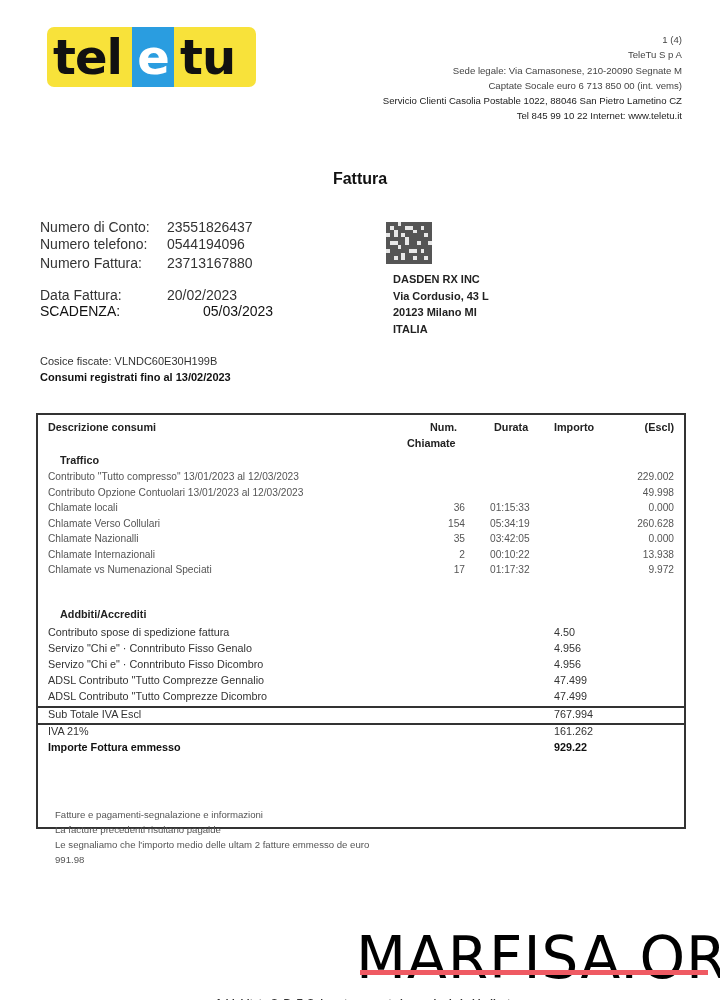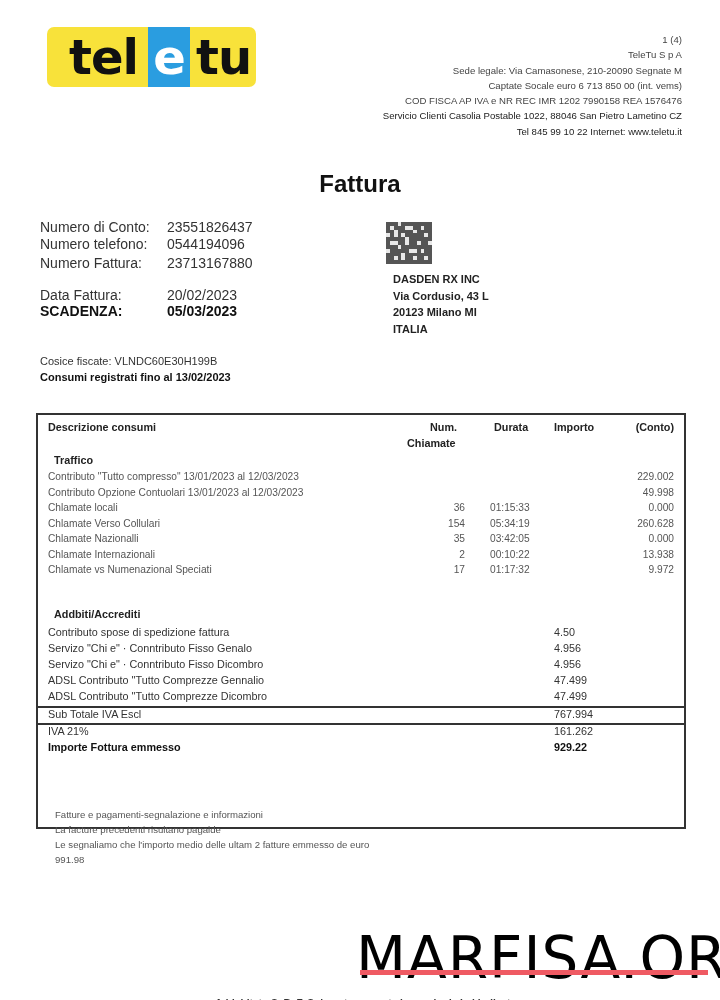--- a/index.html
+++ b/index.html
@@ -8,53 +8,53 @@
     font-family:"Liberation Sans", sans-serif; color:#333;
   }
   .abs { position:absolute; }
 
   
   .logo {
     left:47px; top:27px; width:209px; height:60px; background:#f8e23a;
     border-radius:7px; display:flex; align-items:center; overflow:hidden;
   }
   .logo span { font-family:"DejaVu Sans", sans-serif; font-weight:bold; font-size:48px; color:#111; line-height:60px; letter-spacing:-1px; }
-  .logo .l1 { padding-left:22px;text-align:center; }
+  .logo .l1 { padding-left:6px;text-align:center; }
   .logo .e { background:#2a9de0; color:#fff; width:42px; text-align:center; margin:0 6px 0 10px; height:60px; }
 
   
   .company { right:38px; top:32px; text-align:right; font-size:9.6px; line-height:15.3px; color:#444; }
   .company .b { font-weight:normal; color:#222; }
 
-  .title { left:0; width:720px; top:170px; text-align:center; font-size:24px; font-weight:bold; color:#111; }
+  .title { left:0; width:720px; top:170px; text-align:center; font-size:16px; font-weight:bold; color:#111; }
 
   .info { left:40px; top:219px; font-size:14px; color:#333; }
   .info .row { display:flex; height:16.5px; }
   .info .row .k { width:127px; }
   .info .gap { height:15px; }
-  .info .bold { font-weight:bold; color:#111; }
+  .info .bold { font-weight:normal; color:#111;gap:36px; }
 
   .qr { left:386px; top:221px; width:46px; height:44px; }
   .addr { left:393px; top:271px; font-size:11px; font-weight:bold; line-height:16.5px; color:#222; }
 
   .fiscal { left:40px; top:353px; font-size:11px; line-height:16px; color:#333; }
   .fiscal .b { font-weight:bold; color:#111; }
 
   
   .tbl { left:36px; top:413px; width:650px; height:416px; border:2px solid #333; box-sizing:border-box; font-size:10.8px; }
   .hdr { position:absolute; top:6px; font-weight:bold; color:#222; }
   .row-t { position:absolute; left:10px; right:10px; height:15.4px; font-size:10.2px; color:#555; }
   .row-t .d { position:absolute; left:0; }
   .row-t .n { position:absolute; left:357px; width:60px; text-align:right; }
   .row-t .du { position:absolute; left:442px; }
   .row-t .v { position:absolute; right:0; text-align:right; }
   .row-a { position:absolute; left:10px; right:10px; height:16px; font-size:10.8px; color:#333; }
   .row-a .d { position:absolute; left:0; }
   .row-a .v { position:absolute; left:506px; }
-  .sect { position:absolute; left:16px; font-weight:bold; color:#222; font-size:10.8px; }
+  .sect { position:absolute; left:22px; font-weight:bold; color:#222; font-size:10.8px; }
   .hline { position:absolute; left:0; right:0; height:2px; background:#333; }
 
   .notes { left:55px; top:807px; font-size:9.6px; line-height:15px; color:#555; }
   .footer { left:215px; top:998px; font-size:10.2px; font-weight:bold; color:#333; }
   .wm { left:356px; top:931px; font-family:"DejaVu Sans", sans-serif; font-size:58px; color:#000000; letter-spacing:1px; line-height:54px; }
   .wm-line { left:360px; top:970px; width:348px; height:5px; background:#ef5a63; }
 </style>
 </head>
 <body>
 
@@ -62,21 +62,20 @@
   <span class="l1">tel</span>
   <span class="e">e</span>
   <span>tu</span>
 </div>
 
 <div class="abs company">
   <div>1 (4)</div>
   <div>TeleTu S p A</div>
   <div>Sede legale: Via Camasonese, 210-20090 Segnate M</div>
   <div>Captate Socale euro 6 713 850 00 (int. vems)</div>
-  <div>COD FISCA AP IVA e NR REC IMR 1202 7990158 REA 1576476</div>
   <div class="b">Servicio Clienti Casolia Postable 1022, 88046 San Pietro Lametino CZ</div>
   <div class="b">Tel  845 99 10 22 Internet: www.teletu.it</div>
 </div>
 
 <div class="abs title">Fattura</div>
 
 <div class="abs info">
   <div class="row">
       <span class="k">Numero di Conto:</span>
       <span>23551826437</span>
@@ -138,21 +137,21 @@
   <div>Cosice fiscate: VLNDC60E30H199B</div>
   <div class="b">Consumi registrati fino al 13/02/2023</div>
 </div>
 
 <div class="abs tbl">
   <div class="hdr" style="left:10px">Descrizione consumi</div>
   <div class="hdr" style="left:392px">Num.</div>
   <div class="hdr" style="left:369px;top:22px">Chiamate</div>
   <div class="hdr" style="left:456px">Durata</div>
   <div class="hdr" style="left:516px">Importo</div>
-  <div class="hdr" style="right:10px">(Conto)</div>
+  <div class="hdr" style="right:10px">(Escl)</div>
 
   <div class="sect" style="top:39px">Traffico</div>
 
   <div class="row-t" style="top:56px">
       <span class="d">Contributo "Tutto compresso" 13/01/2023 al 12/03/2023</span>
       <span class="n"></span>
       <span class="du"></span>
       <span class="v">229.002</span>
     </div>
   <div class="row-t" style="top:71.5px">

